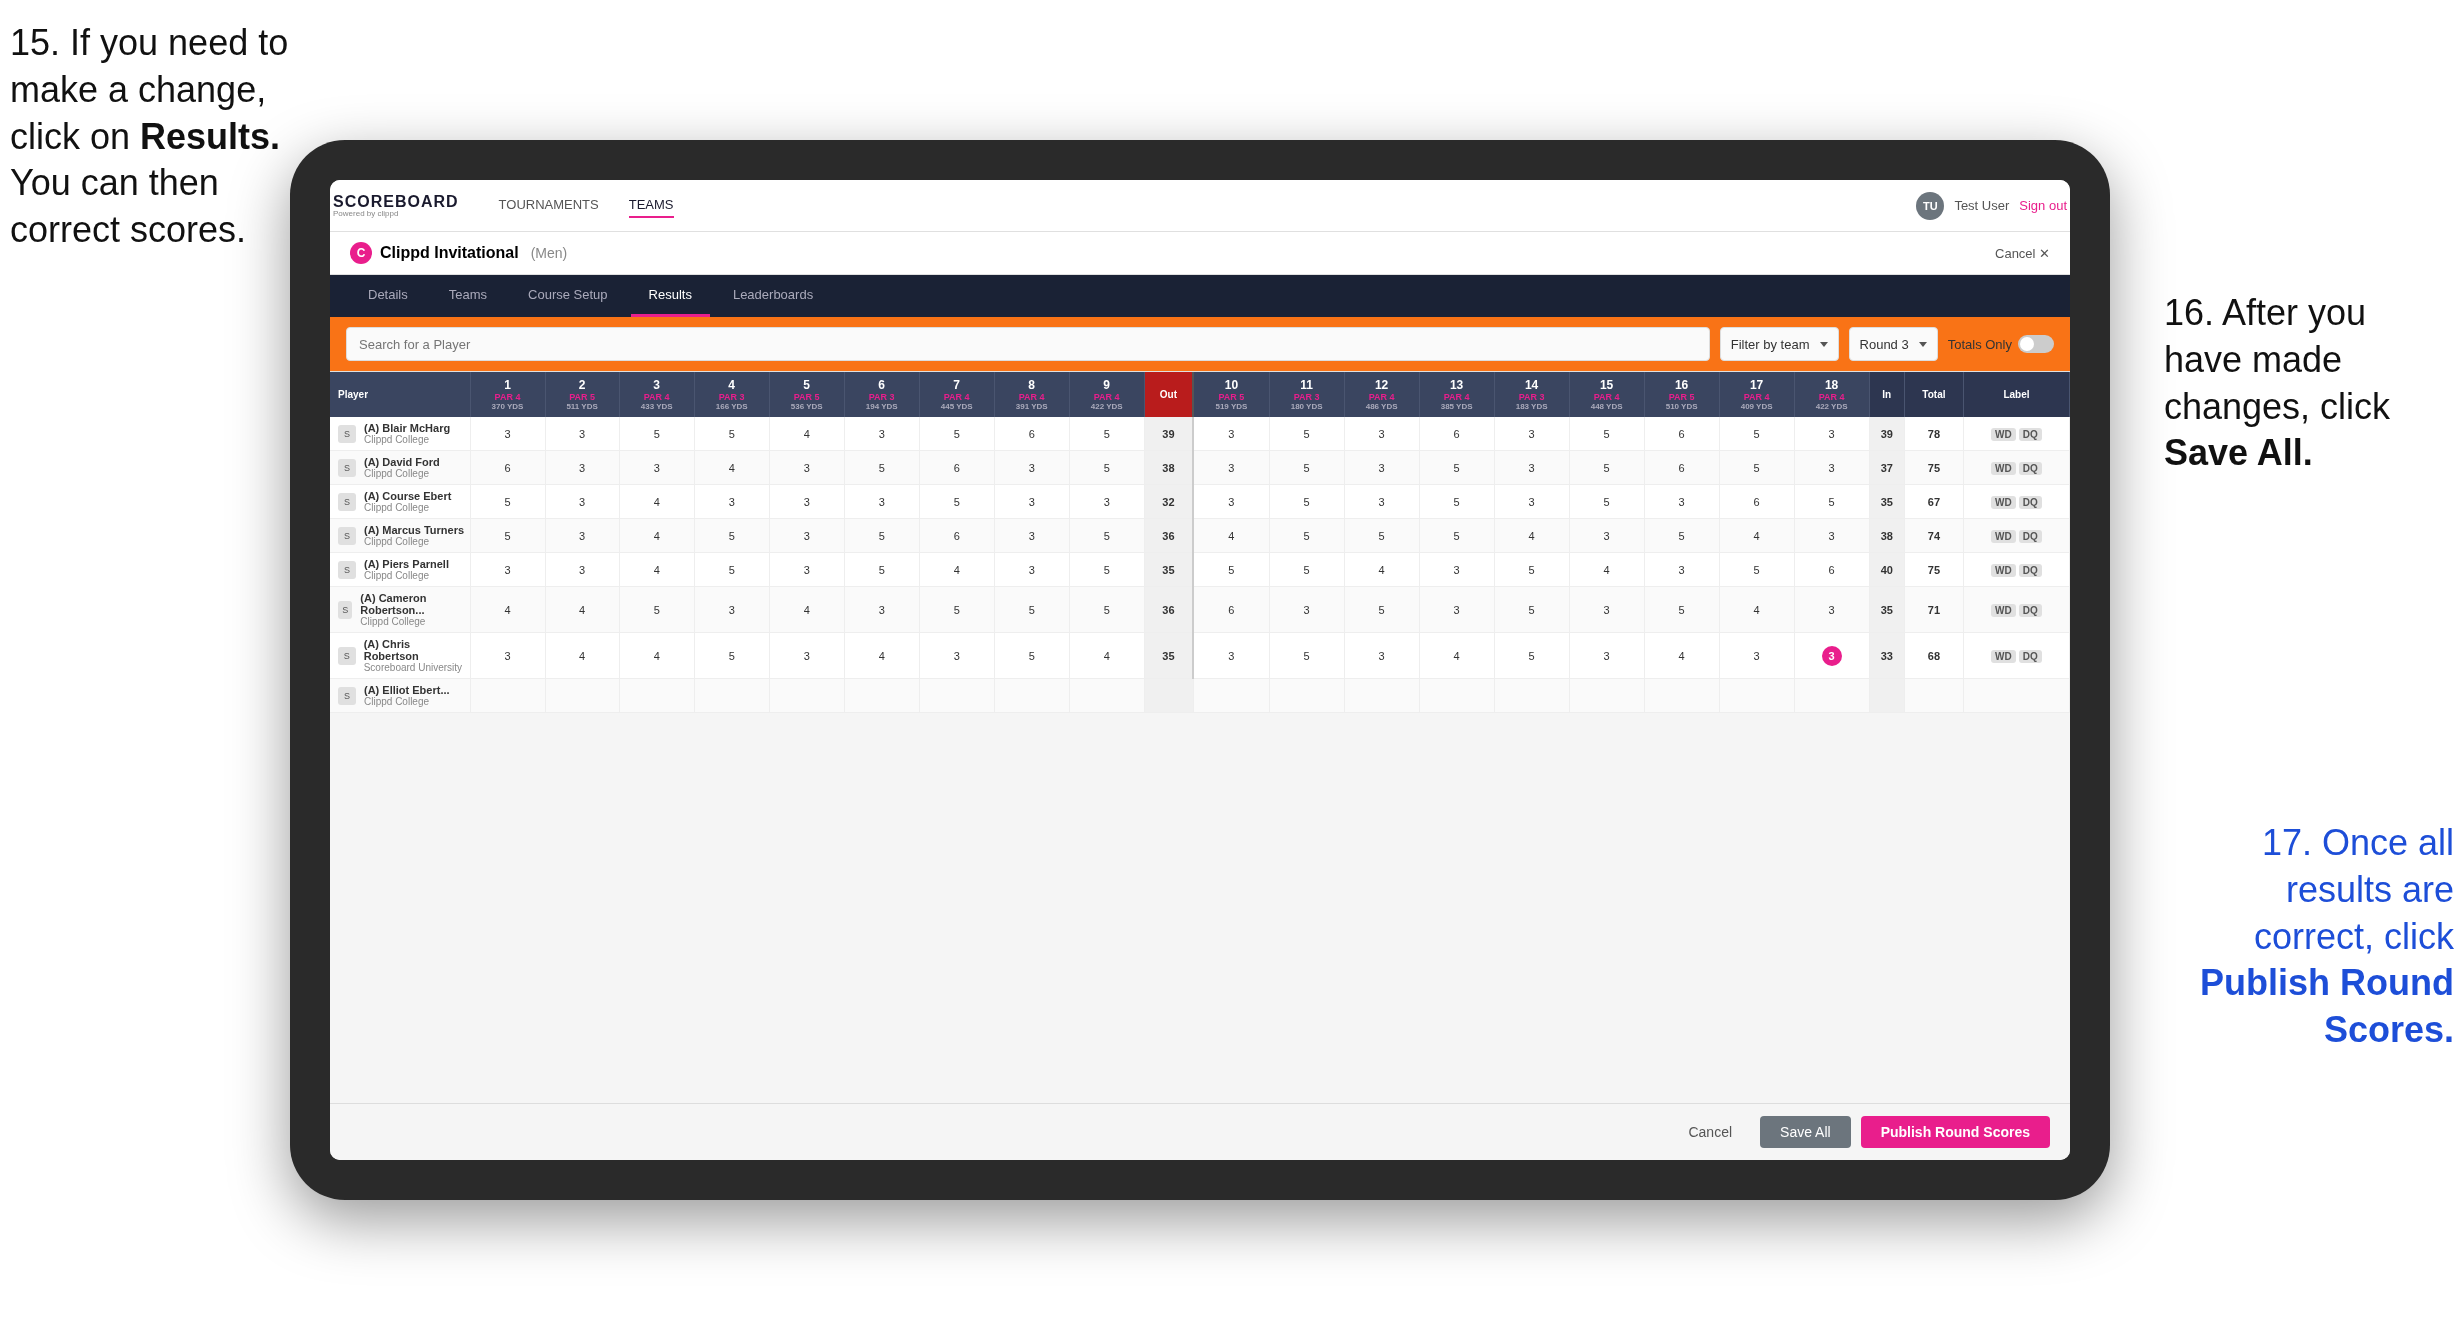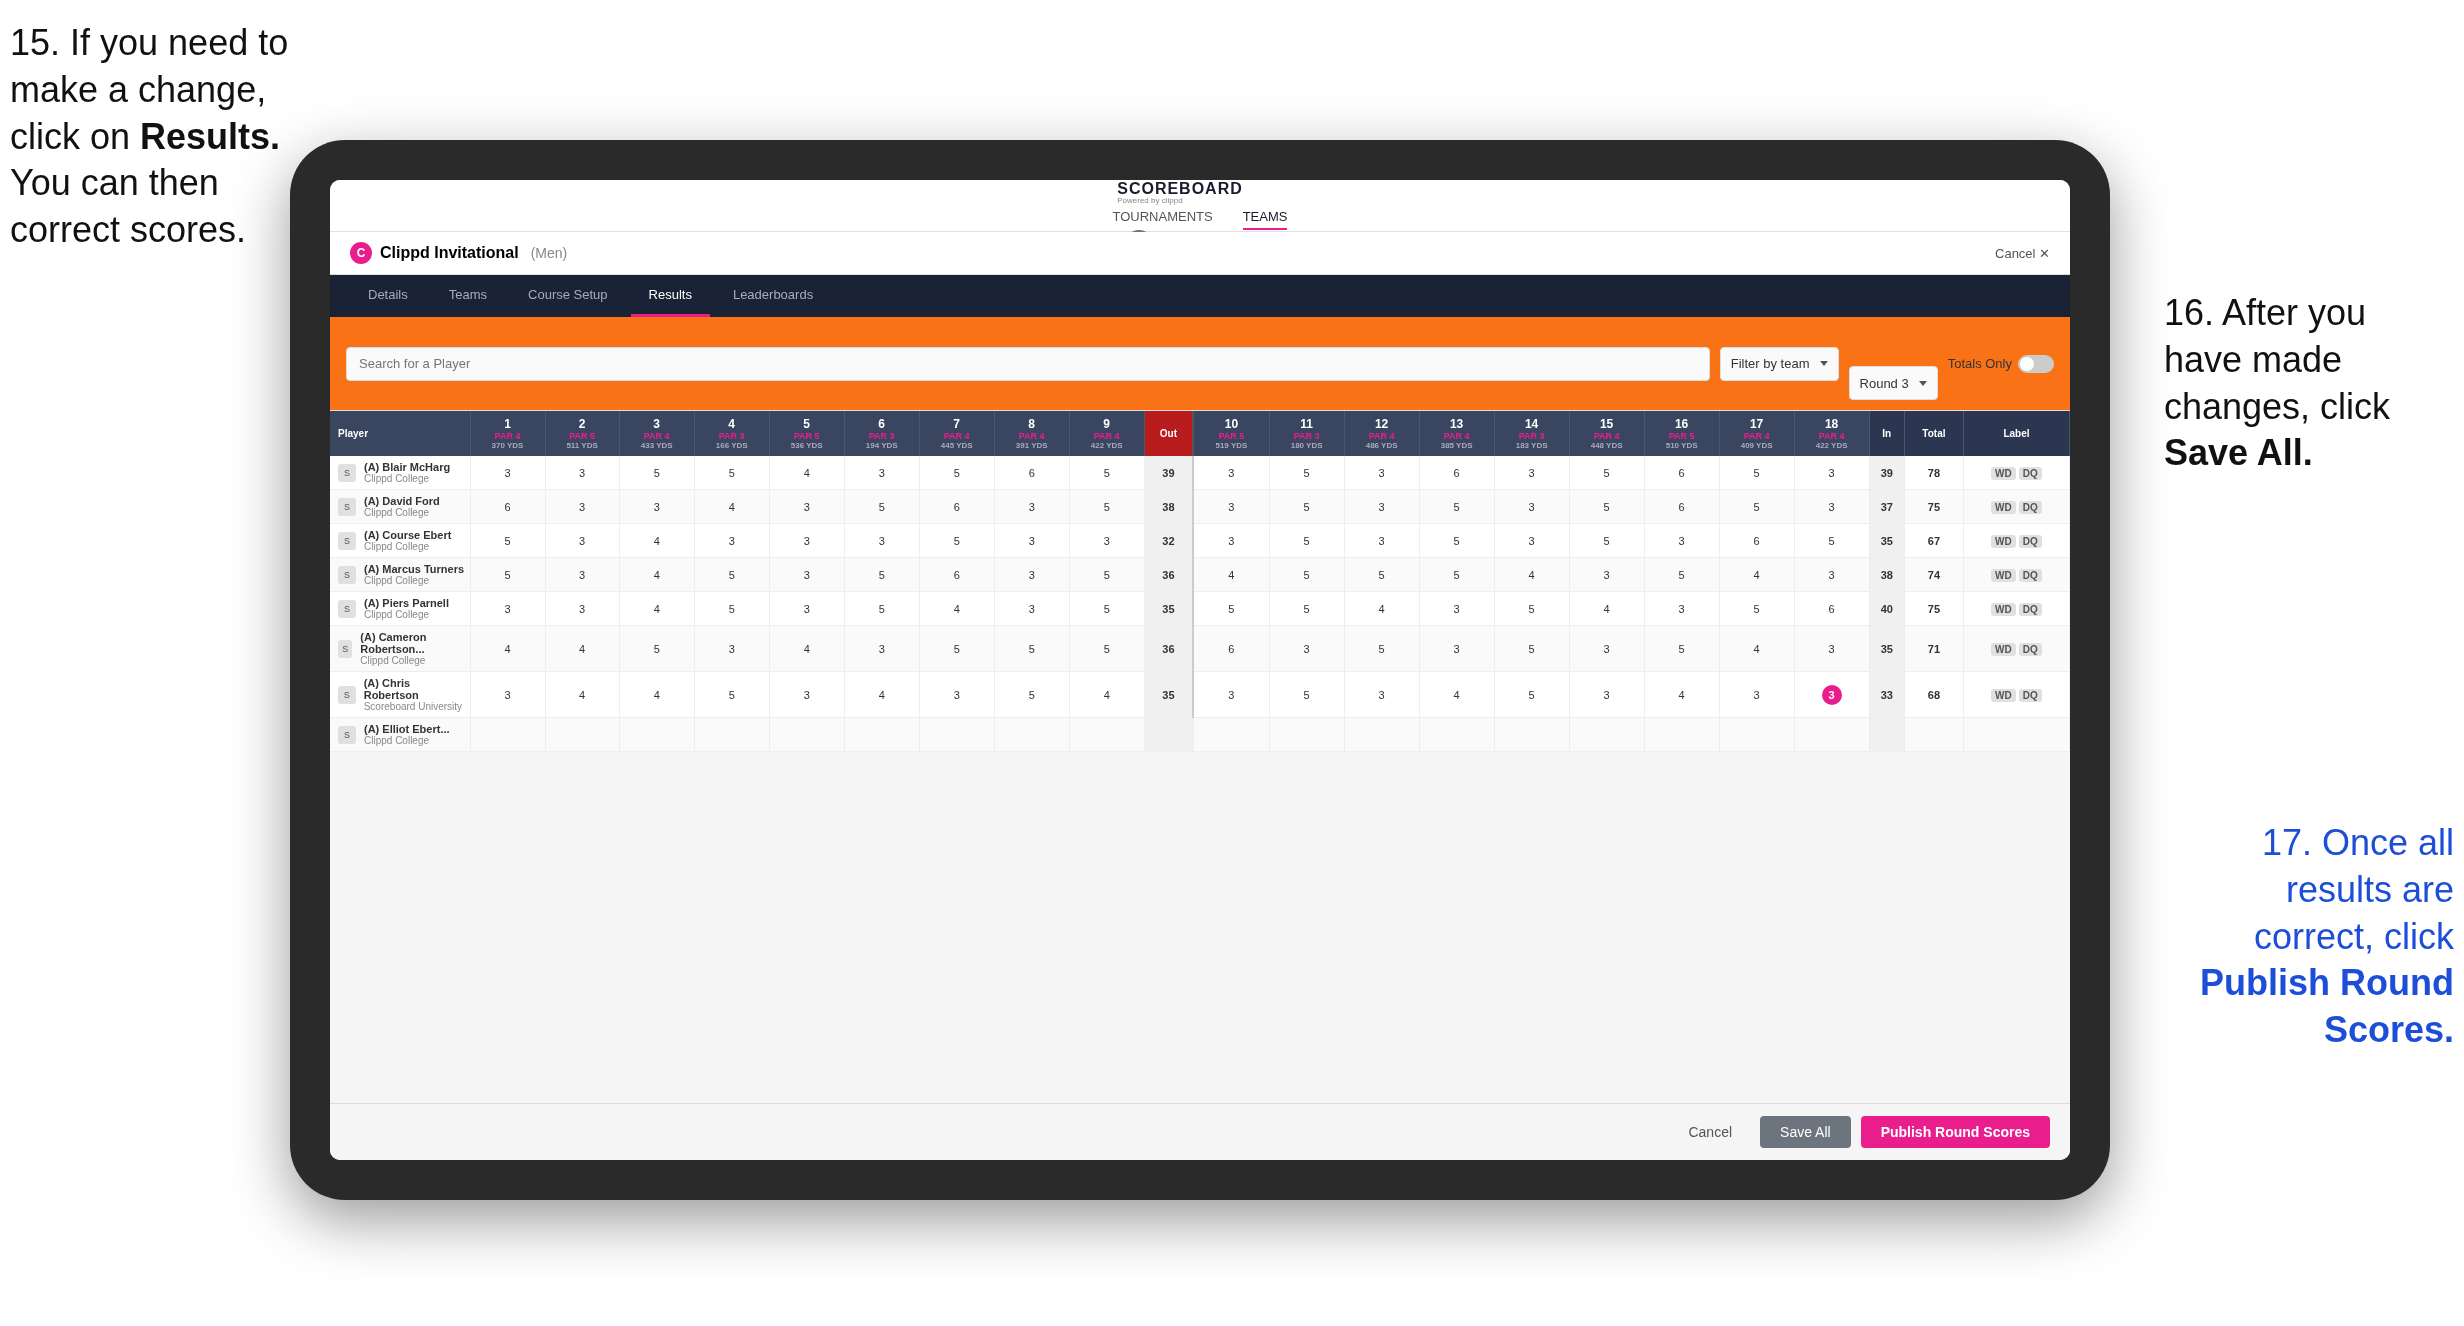--- a/index.html
+++ b/index.html
@@ -77,21 +77,20 @@
 
     
     .top-nav {
       background: #ffffff;
       height: 52px;
       display: flex;
       align-items: center;
       padding: 0 3px;
       border-bottom: 1px solid #e0e0e0;
       flex-shrink: 0;
-      flex-direction: column;
     }
 
     .logo-area {
       display: flex;
       align-items: center;
       margin-right: 40px;
     }
 
     .logo-scoreboard {
       font-size: 16px;
@@ -261,21 +260,20 @@
       border-radius: 4px;
       padding: 0 10px;
       font-size: 13px;
       color: #333;
       background: #fafafa;
       display: flex;
       align-items: center;
       gap: 6px;
       cursor: pointer;
       white-space: nowrap;
-      margin-top: 39px;
     }
 
     .totals-toggle {
       display: flex;
       align-items: center;
       gap: 6px;
       font-size: 13px;
       color: #333;
     }
 

